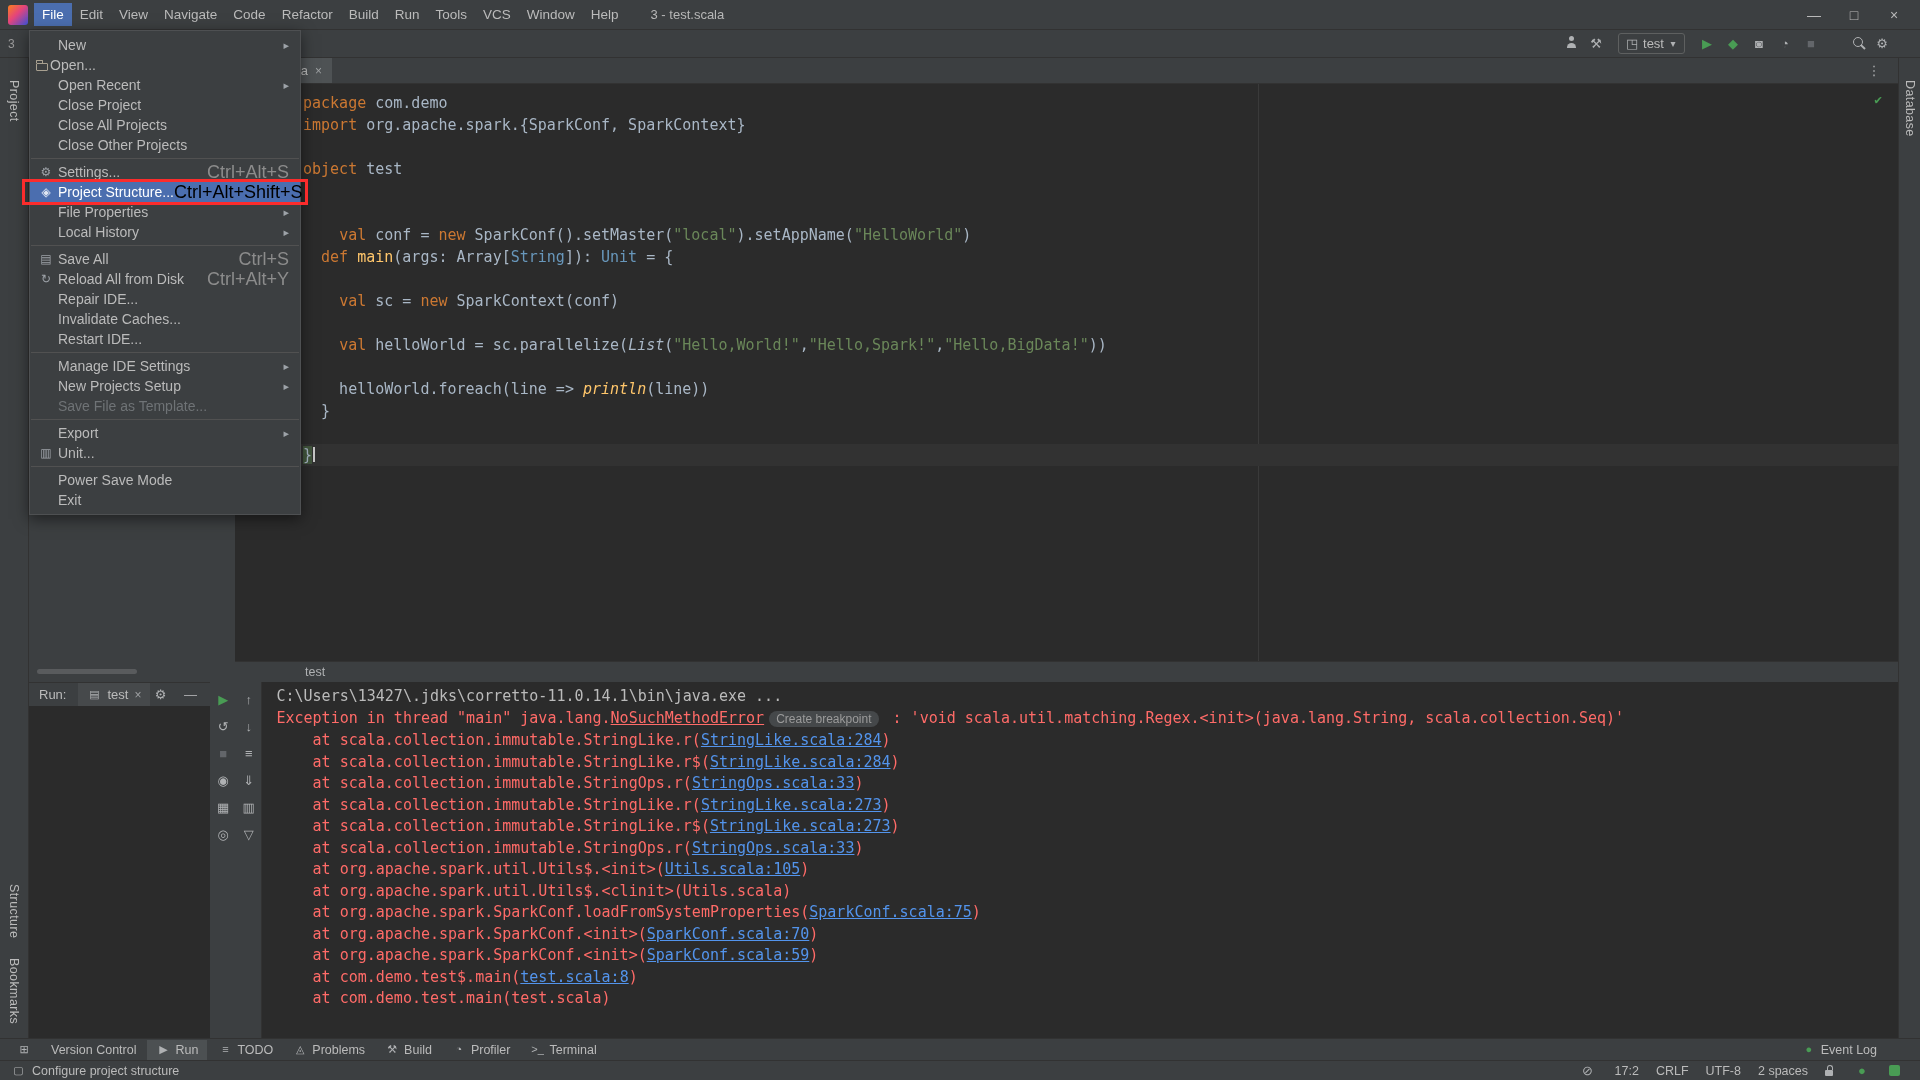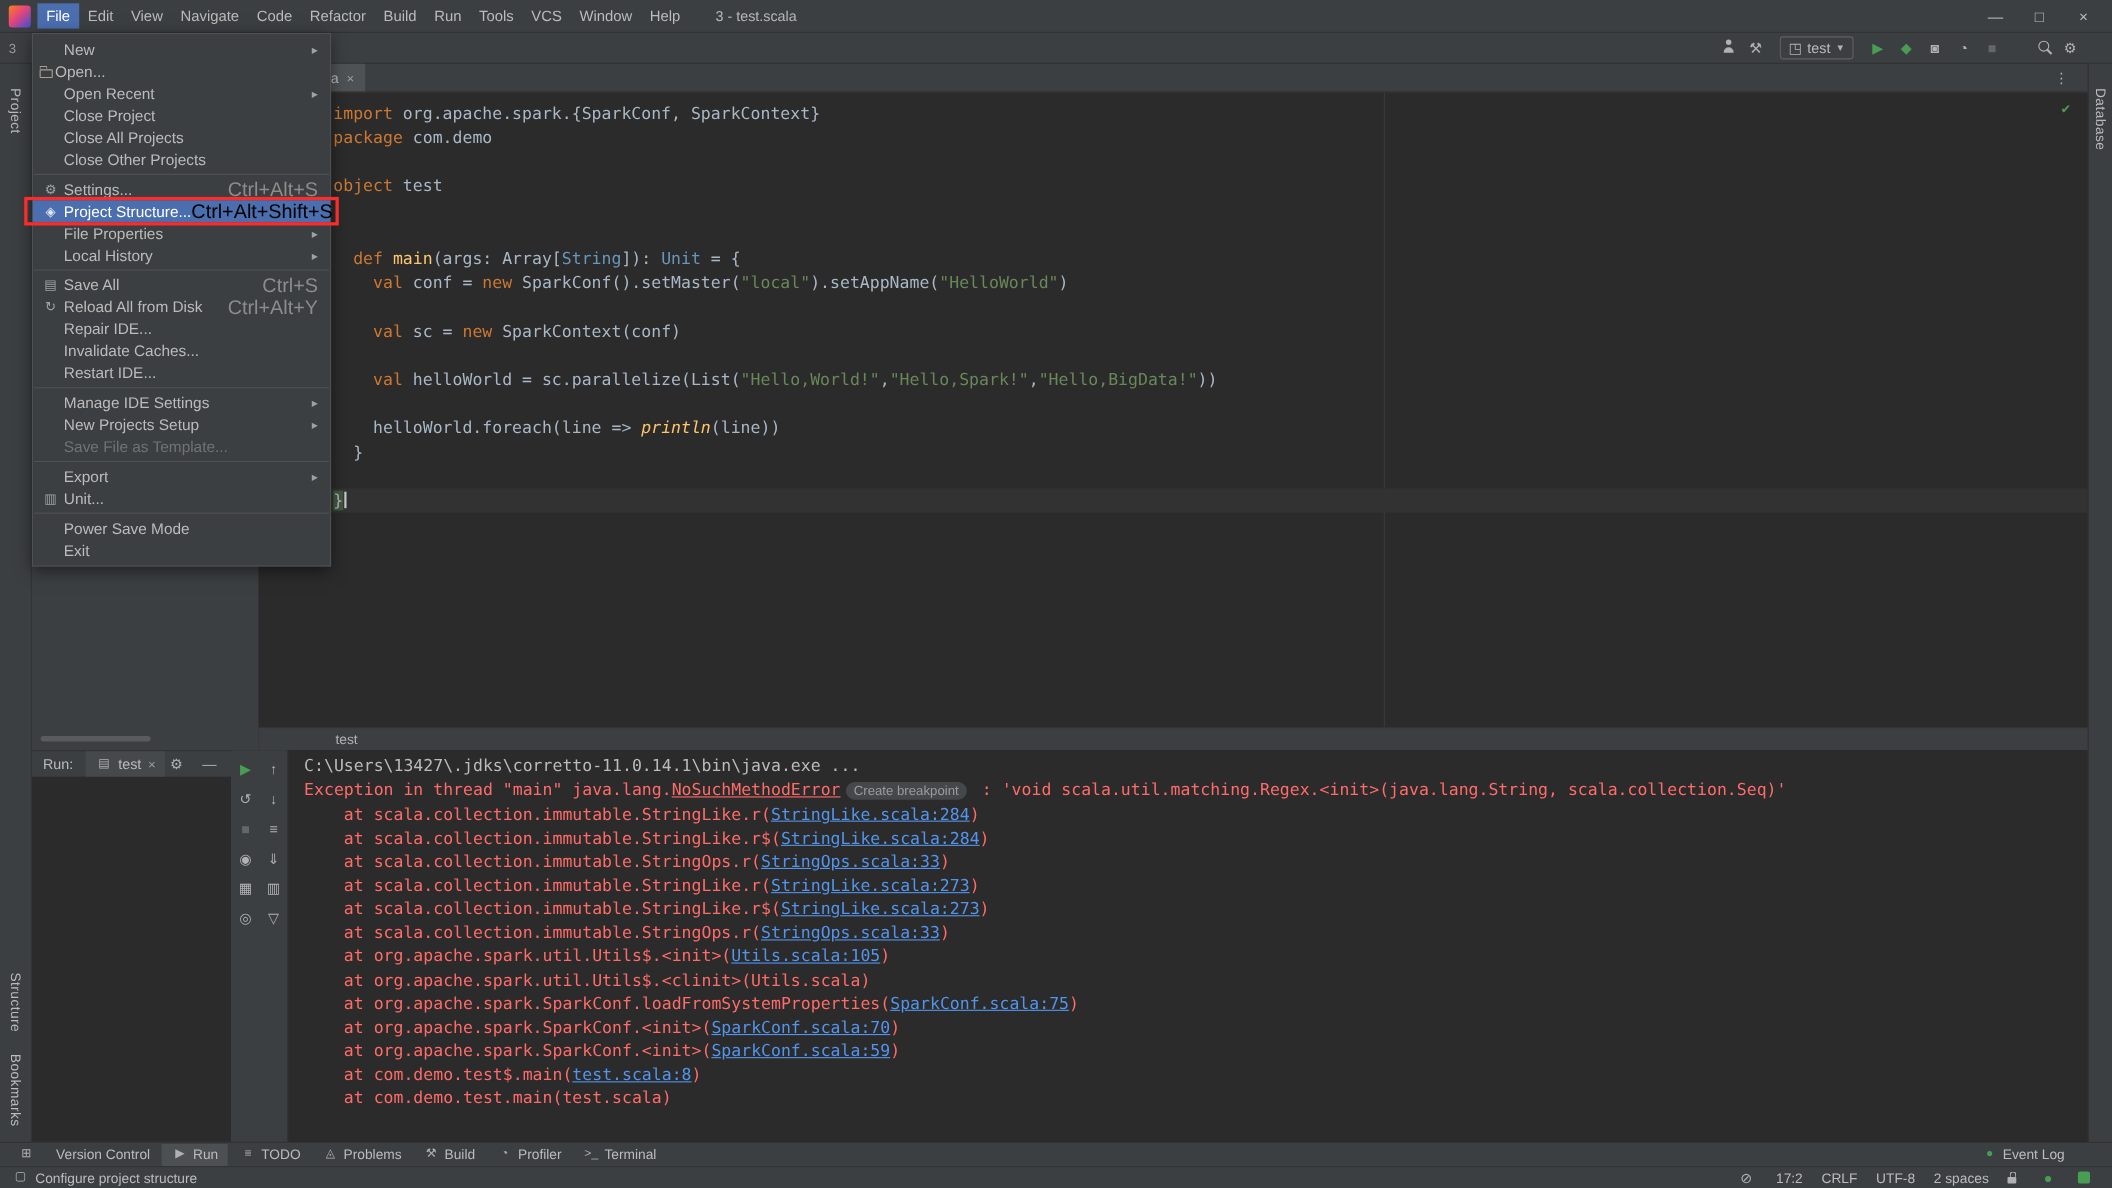--- a/index.html
+++ b/index.html
@@ -40,21 +40,21 @@
   .tab-close{font-size:12px;color:#9da0a2}
   .tabbar-more{margin-left:auto;align-self:center;margin-right:14px}
   #editor{flex:1;position:relative;font-family:"DejaVu Sans Mono",monospace;font-size:15px;overflow:hidden}
   .margin-guide{position:absolute;top:0;bottom:0;left:1023px;width:1px;background:#3a3a3a}
   .inspect-ok{position:absolute;top:8px;right:16px;color:#499c54;font-size:13px}
   .code-pad{padding:8px 0 0 68px;position:relative}
   .code-line{height:22px;line-height:22px;white-space:pre}
   .caret-line{background:#323232;margin-left:-68px;padding-left:68px}
   .caret-line::after{content:"";display:inline-block;width:1.5px;height:15px;background:#c8c8c8;margin-left:1px;vertical-align:-2px}
   .tk-kw{color:#cc7832}.tk-pl{color:#a9b7c6}.tk-str{color:#6a8759}.tk-fn{color:#ffc66b}
-  .tk-ty{color:#6897bb}.tk-it{color:#a9b7c6;}.tk-itfn{color:#ffc66b;font-style:italic}
+  .tk-ty{color:#6897bb}.tk-it{color:#a9b7c6;font-style:italic}.tk-itfn{color:#ffc66b;font-style:italic}
   .tk-brace{color:#a9b7c6;background:#43573e}
   #breadcrumb{height:21px;background:#3c3f41;border-top:1px solid #323232;display:flex;align-items:center;padding-left:70px;font-size:12.5px;color:#afb1b3}
   
   #run-panel{flex:1;display:flex;flex-direction:row;min-height:0}
   #run-header{height:24px;background:#3c3f41;border-top:1px solid #323232;display:flex;align-items:center;padding:0 10px;font-size:13px}
   .run-label{color:#bbbbbb;margin-right:12px}
   .rtab{display:flex;align-items:center;gap:6px;background:#46494b;align-self:stretch;padding:0 9px;font-size:13px}
   .rh-icons{margin-left:auto;display:flex;gap:10px}
   #run-body{flex:1;display:flex;background:#2b2b2b;min-height:0}
   #run-strip{width:52px;background:#3c3f41;border-right:1px solid #323232;display:flex;padding-top:8px;flex:none}
@@ -173,28 +173,28 @@
           <span class="etab">
             <span>test.scala</span>
             <span class="tab-close">×</span>
           </span>
           <span class="ico tabbar-more">⋮</span>
         </div>
         <div id="editor">
           <div class="margin-guide"></div>
           <span class="inspect-ok">✔</span>
           <div class="code-pad" id="code-pad">
+              <div class="code-line"><span class="tk-kw">package</span><span class="tk-pl"> com.demo</span></div>
               <div class="code-line"><span class="tk-kw">import</span><span class="tk-pl"> org.apache.spark.{SparkConf, SparkContext}</span></div>
-              <div class="code-line"><span class="tk-kw">package</span><span class="tk-pl"> com.demo</span></div>
               <div class="code-line">&nbsp;</div>
               <div class="code-line"><span class="tk-kw">object</span><span class="tk-pl"> test</span></div>
               <div class="code-line">&nbsp;</div>
               <div class="code-line">&nbsp;</div>
+              <div class="code-line"><span class="tk-pl">    </span><span class="tk-kw">val </span><span class="tk-pl">conf = </span><span class="tk-kw">new </span><span class="tk-pl">SparkConf().setMaster(</span><span class="tk-str">"local"</span><span class="tk-pl">).setAppName(</span><span class="tk-str">"HelloWorld"</span><span class="tk-pl">)</span></div>
               <div class="code-line"><span class="tk-pl">  </span><span class="tk-kw">def </span><span class="tk-fn">main</span><span class="tk-pl">(args: Array[</span><span class="tk-ty">String</span><span class="tk-pl">]): </span><span class="tk-ty">Unit</span><span class="tk-pl"> = {</span></div>
-              <div class="code-line"><span class="tk-pl">    </span><span class="tk-kw">val </span><span class="tk-pl">conf = </span><span class="tk-kw">new </span><span class="tk-pl">SparkConf().setMaster(</span><span class="tk-str">"local"</span><span class="tk-pl">).setAppName(</span><span class="tk-str">"HelloWorld"</span><span class="tk-pl">)</span></div>
               <div class="code-line">&nbsp;</div>
               <div class="code-line"><span class="tk-pl">    </span><span class="tk-kw">val </span><span class="tk-pl">sc = </span><span class="tk-kw">new </span><span class="tk-pl">SparkContext(conf)</span></div>
               <div class="code-line">&nbsp;</div>
               <div class="code-line"><span class="tk-pl">    </span><span class="tk-kw">val </span><span class="tk-pl">helloWorld = sc.parallelize(</span><span class="tk-it">List</span><span class="tk-pl">(</span><span class="tk-str">"Hello,World!"</span><span class="tk-pl">,</span><span class="tk-str">"Hello,Spark!"</span><span class="tk-pl">,</span><span class="tk-str">"Hello,BigData!"</span><span class="tk-pl">))</span></div>
               <div class="code-line">&nbsp;</div>
               <div class="code-line"><span class="tk-pl">    helloWorld.foreach(line =&gt; </span><span class="tk-itfn">println</span><span class="tk-pl">(line))</span></div>
               <div class="code-line"><span class="tk-pl">  }</span></div>
               <div class="code-line">&nbsp;</div>
               <div class="code-line caret-line"><span class="tk-brace">}</span></div>
             </div>

